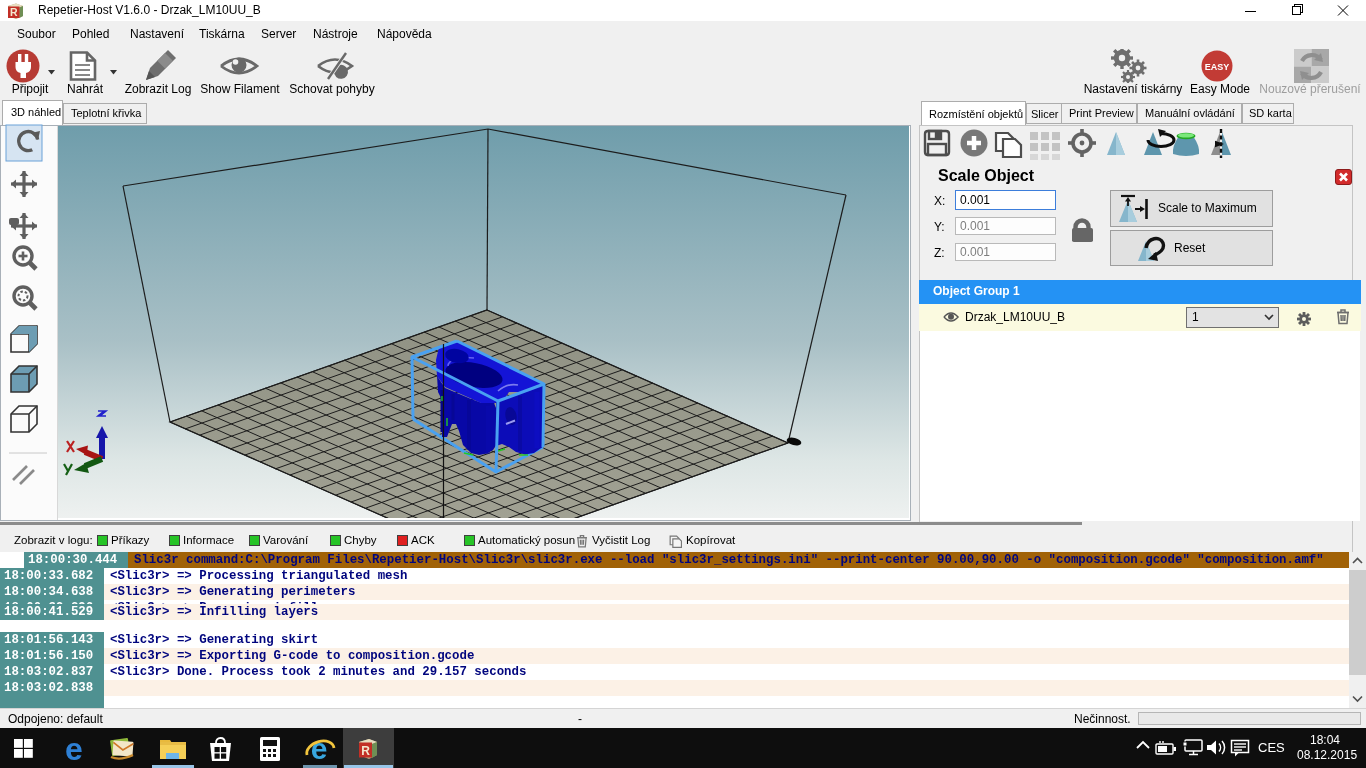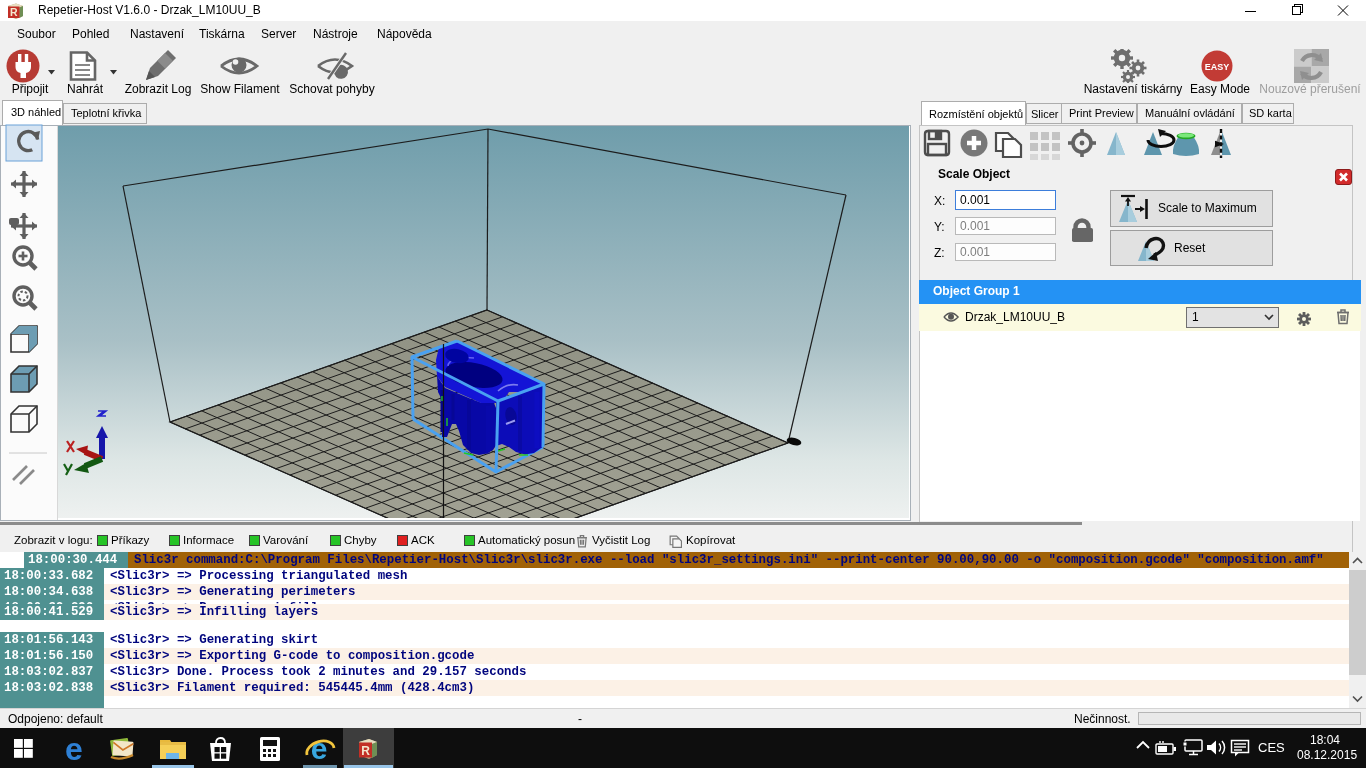--- a/index.html
+++ b/index.html
@@ -369,21 +369,21 @@
       </g>
 <path d="M237,2 l8,2 l-6,6 z" fill="#0d0d0d"></path>
 <path d="M252,27 q-1,-8 6,-18 h14 q7,10 6,18 q-13,4 -26,0 z" fill="#5e96ad"></path>
 <ellipse cx="265" cy="9" rx="9.5" ry="3.2" fill="#22a822"></ellipse>
 <ellipse cx="265" cy="8.4" rx="8" ry="2.2" fill="#7be87b"></ellipse>
 <path d="M290,28 L299,5 L299,28 Z" fill="#8e8e8e"></path>
 <path d="M301,5 L310,28 L301,28 Z" fill="#5e96ad"></path>
 <line x1="300" y1="2" x2="300" y2="31" stroke="#0d0d0d" stroke-width="2.4" stroke-dasharray="4 2.6"></line>
 <path d="M294,17 l9,-3.2 v6.4 z" fill="#0d0d0d" transform="rotate(180 298.5 17)"></path>
 </svg>
-<div class="abs" style="left:27px;top:68px;font-size:12px;font-weight:bold;">Scale Object</div>
+<div class="abs" style="left:27px;top:68px;font-size:16px;font-weight:bold;">Scale Object</div>
 <svg class="abs" style="left:424px;top:70px" width="17" height="16" viewBox="0 0 17 16">
 <rect x="0.5" y="0.5" width="16" height="15" rx="2.5" fill="#d22b2b" stroke="#8d1b1b"></rect>
 <path d="M5,4.5 l7,7 M12,4.5 l-7,7" stroke="#fff" stroke-width="2.6"></path>
 </svg>
 <div class="abs" style="left:23px;top:95px;font-size:12px;">X:</div>
 <div class="abs" style="left:44px;top:91px;width:101px;height:20px;background:#fff;border:1px solid #3d7edb;font-size:12px;padding:2px 0 0 4px;">0.001</div>
 <div class="abs" style="left:23px;top:121px;font-size:12px;">Y:</div>
 <div class="abs" style="left:44px;top:118px;width:101px;height:18px;background:#fdfdfd;border:1px solid #b9b9b9;font-size:12px;padding:1px 0 0 4px;color:#7e7e7e;">0.001</div>
 <div class="abs" style="left:23px;top:147px;font-size:12px;">Z:</div>
 <div class="abs" style="left:44px;top:144px;width:101px;height:18px;background:#fdfdfd;border:1px solid #b9b9b9;font-size:12px;padding:1px 0 0 4px;color:#7e7e7e;">0.001</div>
@@ -476,21 +476,21 @@
 </div>
 <div id="logrows">
 <div class="lrow" style="top:0;background:#a16207;margin-left:24px;"><span class="lts">18:00:30.444</span><span class="ltx">Slic3r command:C:\Program Files\Repetier-Host\Slic3r\slic3r.exe --load "slic3r_settings.ini" --print-center 90.00,90.00 -o "composition.gcode" "composition.amf"</span></div>
 <div class="lrow" style="top:16px;background:#fff;"><span class="lts">18:00:33.682</span><span class="ltx">&lt;Slic3r&gt; =&gt; Processing triangulated mesh</span></div>
 <div class="lrow" style="top:32px;background:#fcf1e6;"><span class="lts">18:00:34.638</span><span class="ltx">&lt;Slic3r&gt; =&gt; Generating perimeters</span></div>
 <div class="lrow" style="top:48px;background:#fff;"><span class="lts">18:00:39.296</span><span class="ltx">&lt;Slic3r&gt; =&gt; Preparing infill</span></div>
 <div class="lrow" style="top:52px;background:#fcf1e6;"><span class="lts">18:00:41.529</span><span class="ltx">&lt;Slic3r&gt; =&gt; Infilling layers</span></div>
 <div class="lrow" style="top:80px;background:#fff;border-radius:7px;"><span class="lts">18:01:56.143</span><span class="ltx">&lt;Slic3r&gt; =&gt; Generating skirt</span></div>
 <div class="lrow" style="top:96px;background:#fcf1e6;"><span class="lts">18:01:56.150</span><span class="ltx">&lt;Slic3r&gt; =&gt; Exporting G-code to composition.gcode</span></div>
 <div class="lrow" style="top:112px;background:#fff;"><span class="lts">18:03:02.837</span><span class="ltx">&lt;Slic3r&gt; Done. Process took 2 minutes and 29.157 seconds</span></div>
-<div class="lrow" style="top:128px;background:#fcf1e6;"><span class="lts">18:03:02.838</span><span class="ltx">&lt;Slic3r&gt; Filament required: 545445.4mm (428.4cm3)</span></div>
+<div class="lrow" style="top:128px;background:#fcf1e6;"><span class="lts">18:03:02.838</span></div>
 <div class="abs" style="left:0;top:144px;width:104px;height:12px;background:#4f9191;"></div>
 <div class="abs" style="left:1349px;top:0;width:17px;height:156px;background:#f0f0f0;">
 <svg class="abs" style="left:3px;top:5px" width="11" height="8" viewBox="0 0 11 8">
         <path d="M1,6 l4.5,-4.5 L10,6" stroke="#505050" stroke-width="1.6" fill="none"></path>
       </svg>
 <div class="abs" style="left:0;top:18px;width:17px;height:105px;background:#cdcdcd;"></div>
 <svg class="abs" style="left:3px;top:143px" width="11" height="8" viewBox="0 0 11 8">
         <path d="M1,1.5 l4.5,4.5 L10,1.5" stroke="#505050" stroke-width="1.6" fill="none"></path>
       </svg>
 </div>

